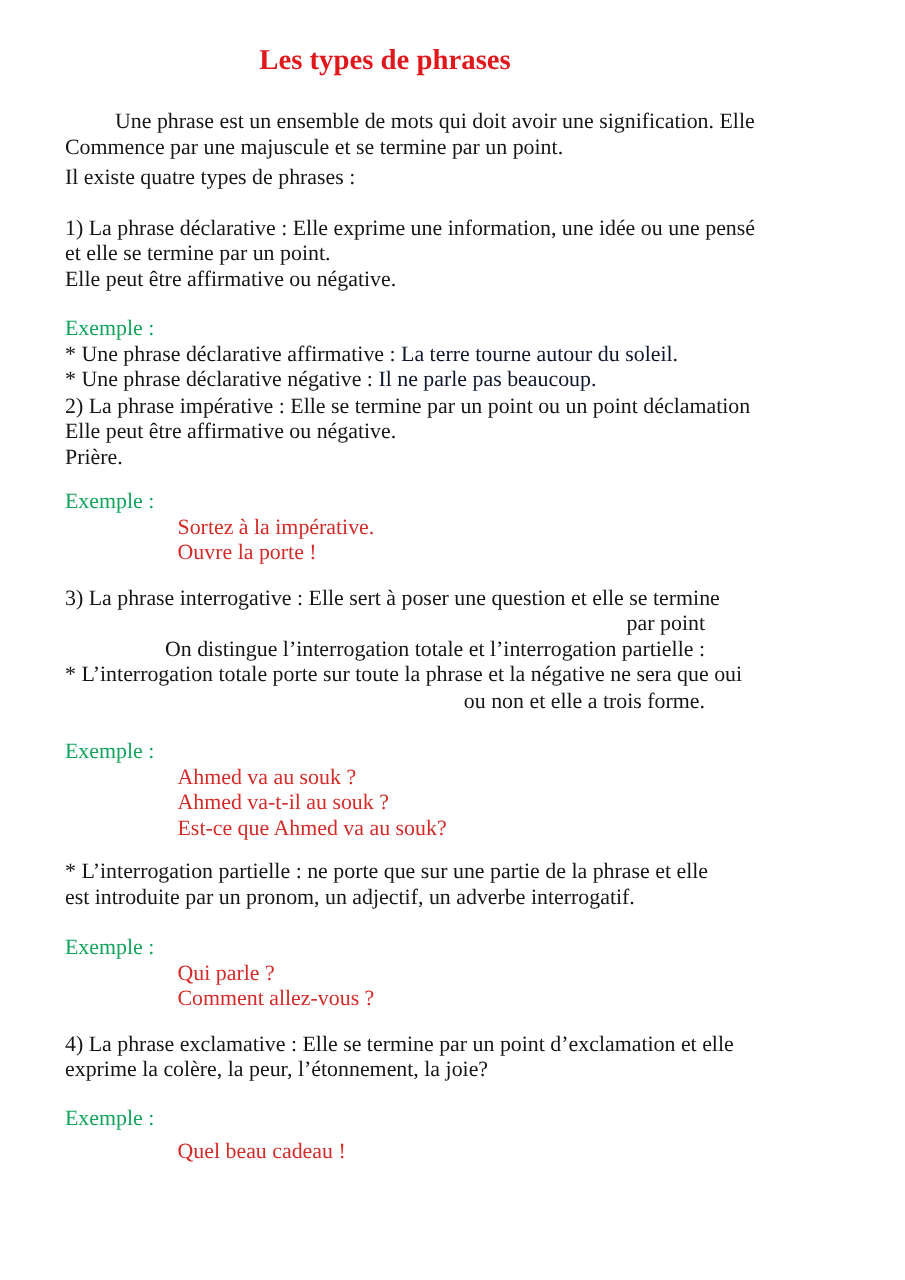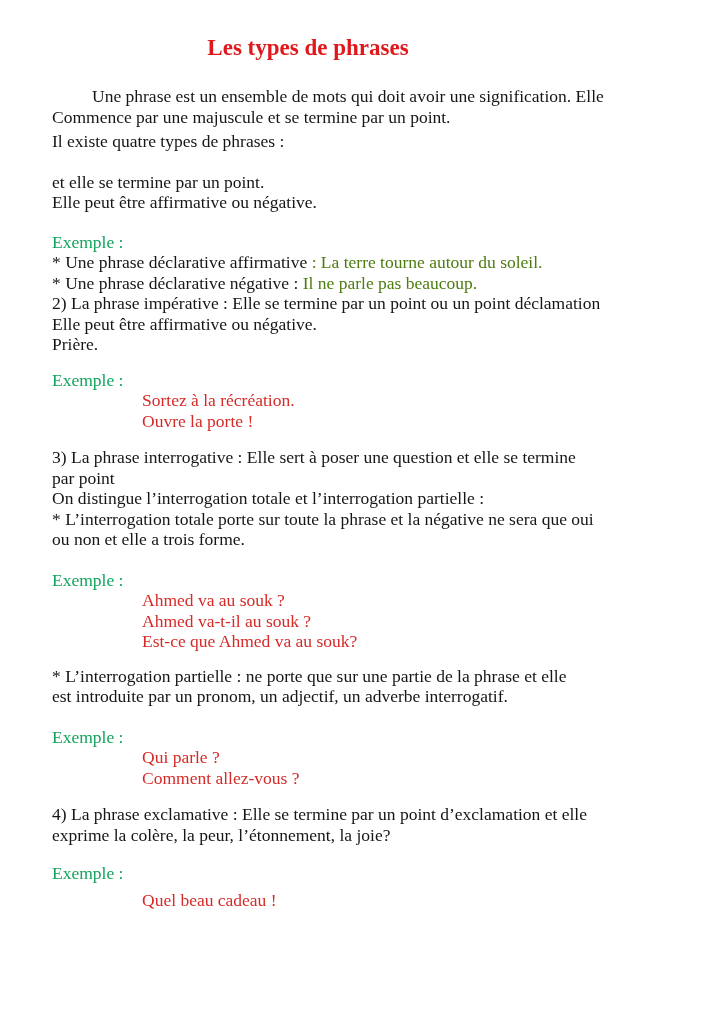--- a/index.html
+++ b/index.html
@@ -26,30 +26,30 @@
     margin: 0;
     text-align: center;
     font-size: 23px;
     line-height: 28px;
     font-weight: bold;
     color: #e0181c;
   }
   .line { white-space: nowrap; }
   .indent-first { padding-left: 40px; }
   .green-label { color: #12a45c; }
-  .red-text { color: #4d7c0f; }
+  .red-text { color: #0f172a; }
   .example-sentence { padding-left: 90px; color: #d52b28; }
 
   .block-intro   { margin-top: 24px; }
   .block-types   { margin-top: 4px; }
   .block-decl    { margin-top: 20px; }
   .block-ex1     { margin-top: 19px; }
   .block-imp     { margin-top: 0; }
   .block-ex2     { margin-top: 15px; }
-  .block-inter   { margin-top: 16px; }
+  .block-inter   { margin-top: 16px; text-align: right; }
   .block-ex3     { margin-top: 20px; }
   .block-partial { margin-top: 14px; }
   .block-ex4     { margin-top: 20px; }
   .block-excl    { margin-top: 16px; }
   .block-ex5     { margin-top: 18px; }
   .gap-before    { margin-top: 6px; }
 </style>
 </head>
 <body>
 
@@ -61,39 +61,40 @@
     <div class="block-intro">
       <div class="line indent-first">Une phrase est un ensemble de mots qui doit avoir une signification. Elle</div>
       <div class="line">Commence par une majuscule et se termine par un point.</div>
     </div>
 
     <div class="block-types">
       <div class="line">Il existe quatre types de phrases :</div>
     </div>
 
     <div class="block-decl">
+      <div class="line">1) La phrase déclarative : Elle exprime une information, une idée ou une pensé</div>
       <div class="line">et elle se termine par un point.</div>
       <div class="line">Elle peut être affirmative ou négative.</div>
     </div>
 
     <div class="block-ex1">
       <div class="line green-label">Exemple :</div>
       <div class="line"><span>* Une phrase déclarative affirmative </span><span class="red-text">: La terre tourne autour du soleil.</span></div>
       <div class="line"><span>* Une phrase déclarative négative : </span><span class="red-text">Il ne parle pas beaucoup.</span></div>
     </div>
 
     <div class="block-imp">
       <div class="line">2) La phrase impérative : Elle se termine par un point ou un point déclamation</div>
       <div class="line">Elle peut être affirmative ou négative.</div>
       <div class="line">Prière.</div>
     </div>
 
     <div class="block-ex2">
       <div class="line green-label">Exemple :</div>
-      <div class="line example-sentence">Sortez à la récréation.</div>
+      <div class="line example-sentence">Sortez à la impérative.</div>
       <div class="line example-sentence">Ouvre la porte !</div>
     </div>
 
     <div class="block-inter">
       <div class="line">3) La phrase interrogative : Elle sert à poser une question et elle se termine</div>
       <div class="line">par point</div>
       <div class="line">On distingue l’interrogation totale et l’interrogation partielle :</div>
       <div class="line">* L’interrogation totale porte sur toute la phrase et la négative ne sera que oui</div>
       <div class="line">ou non et elle a trois forme.</div>
     </div>

